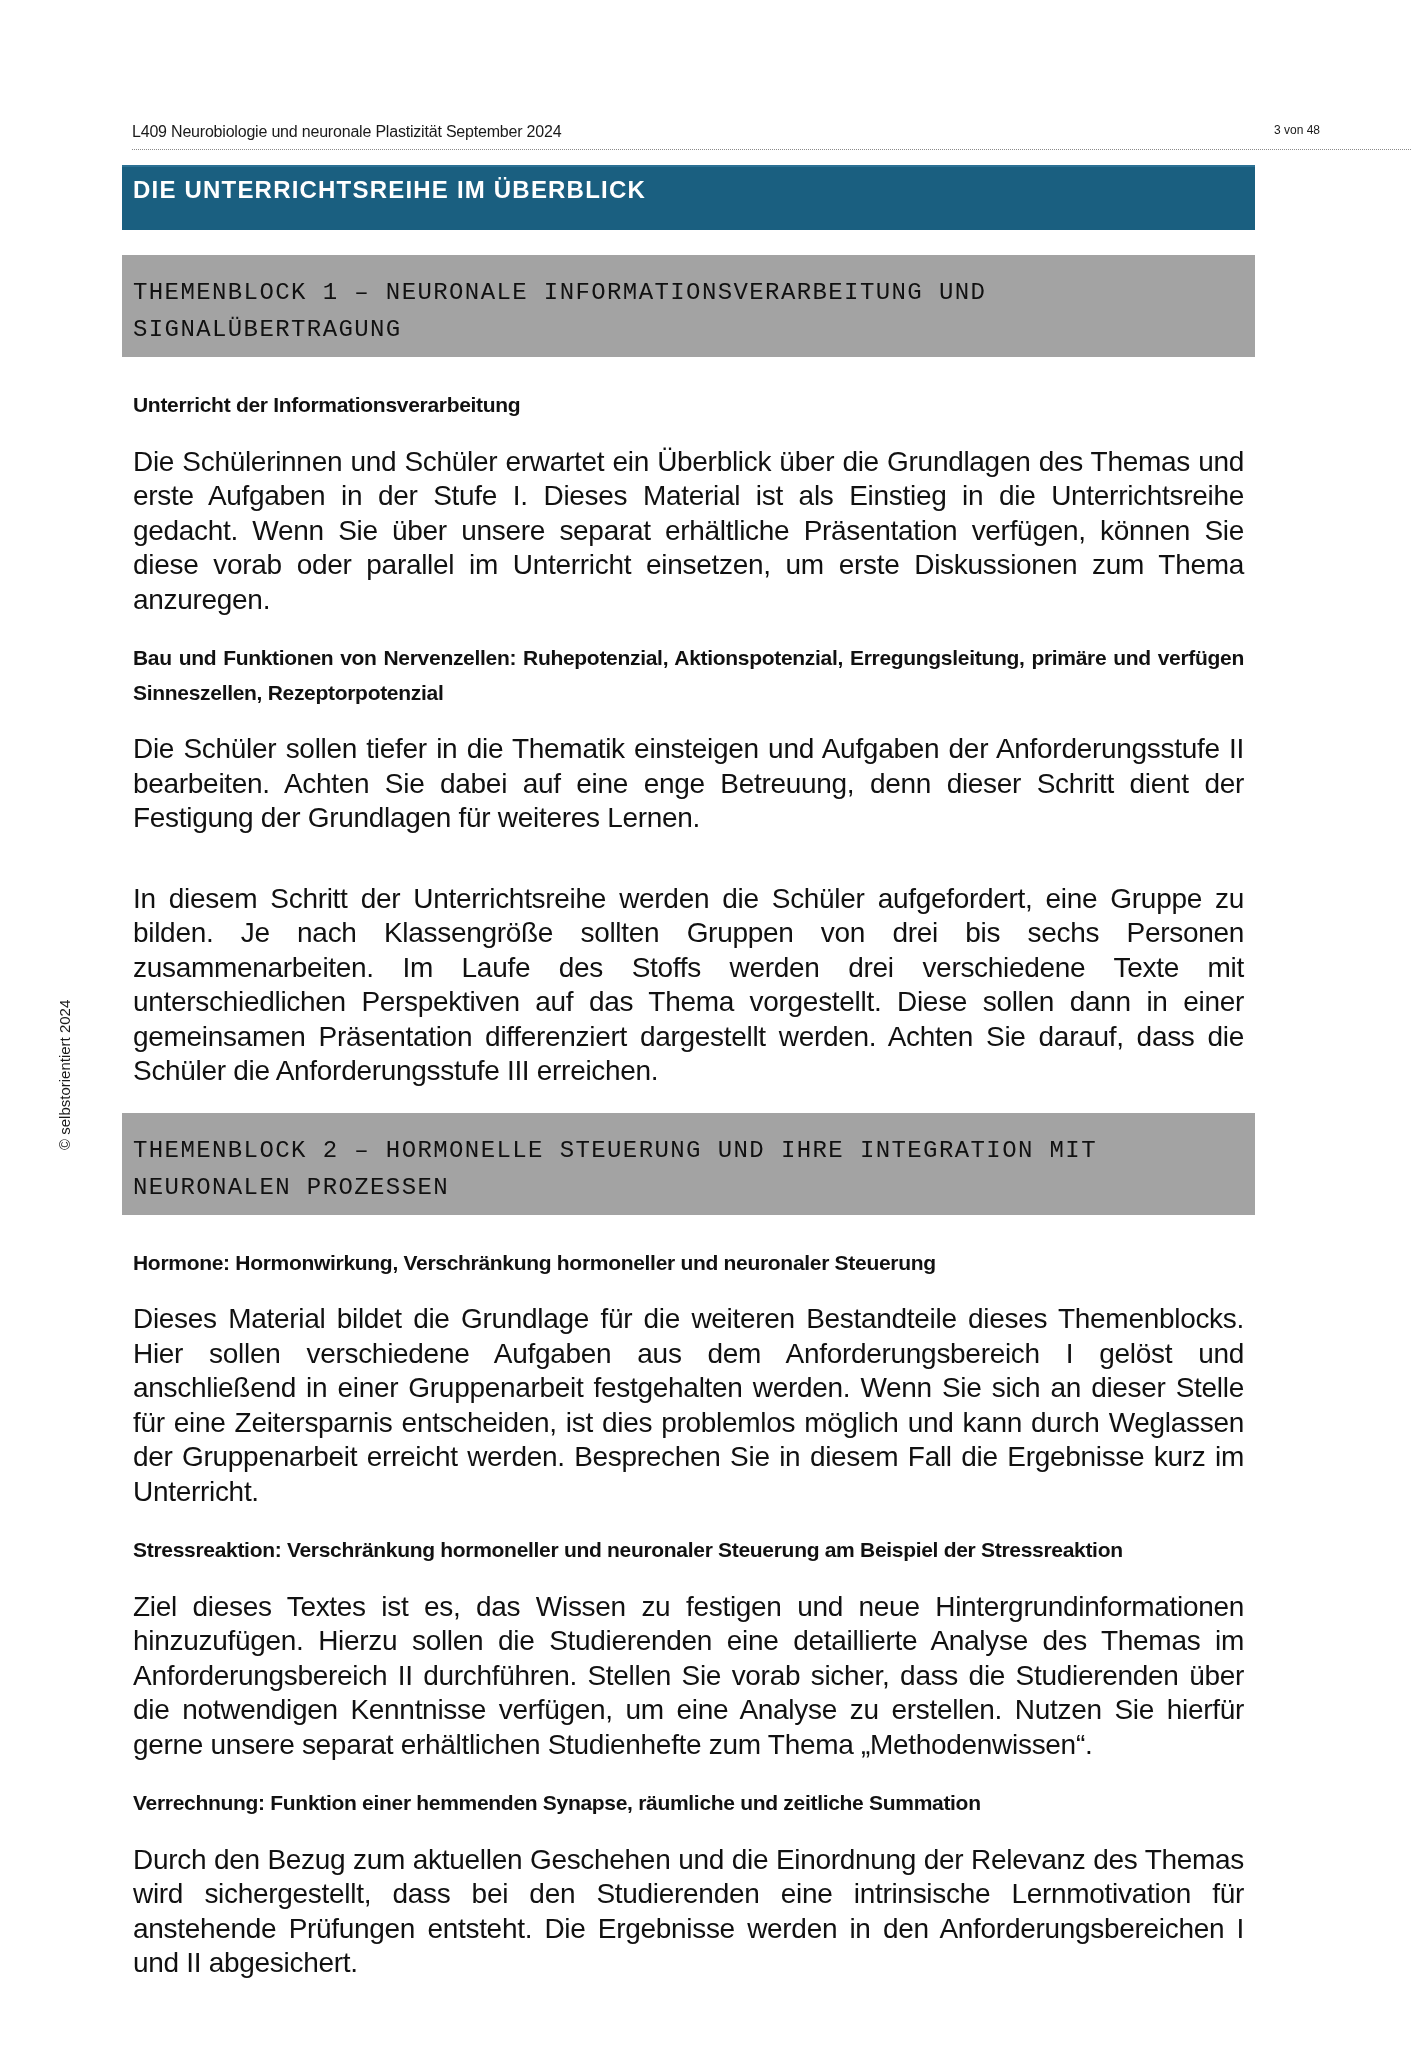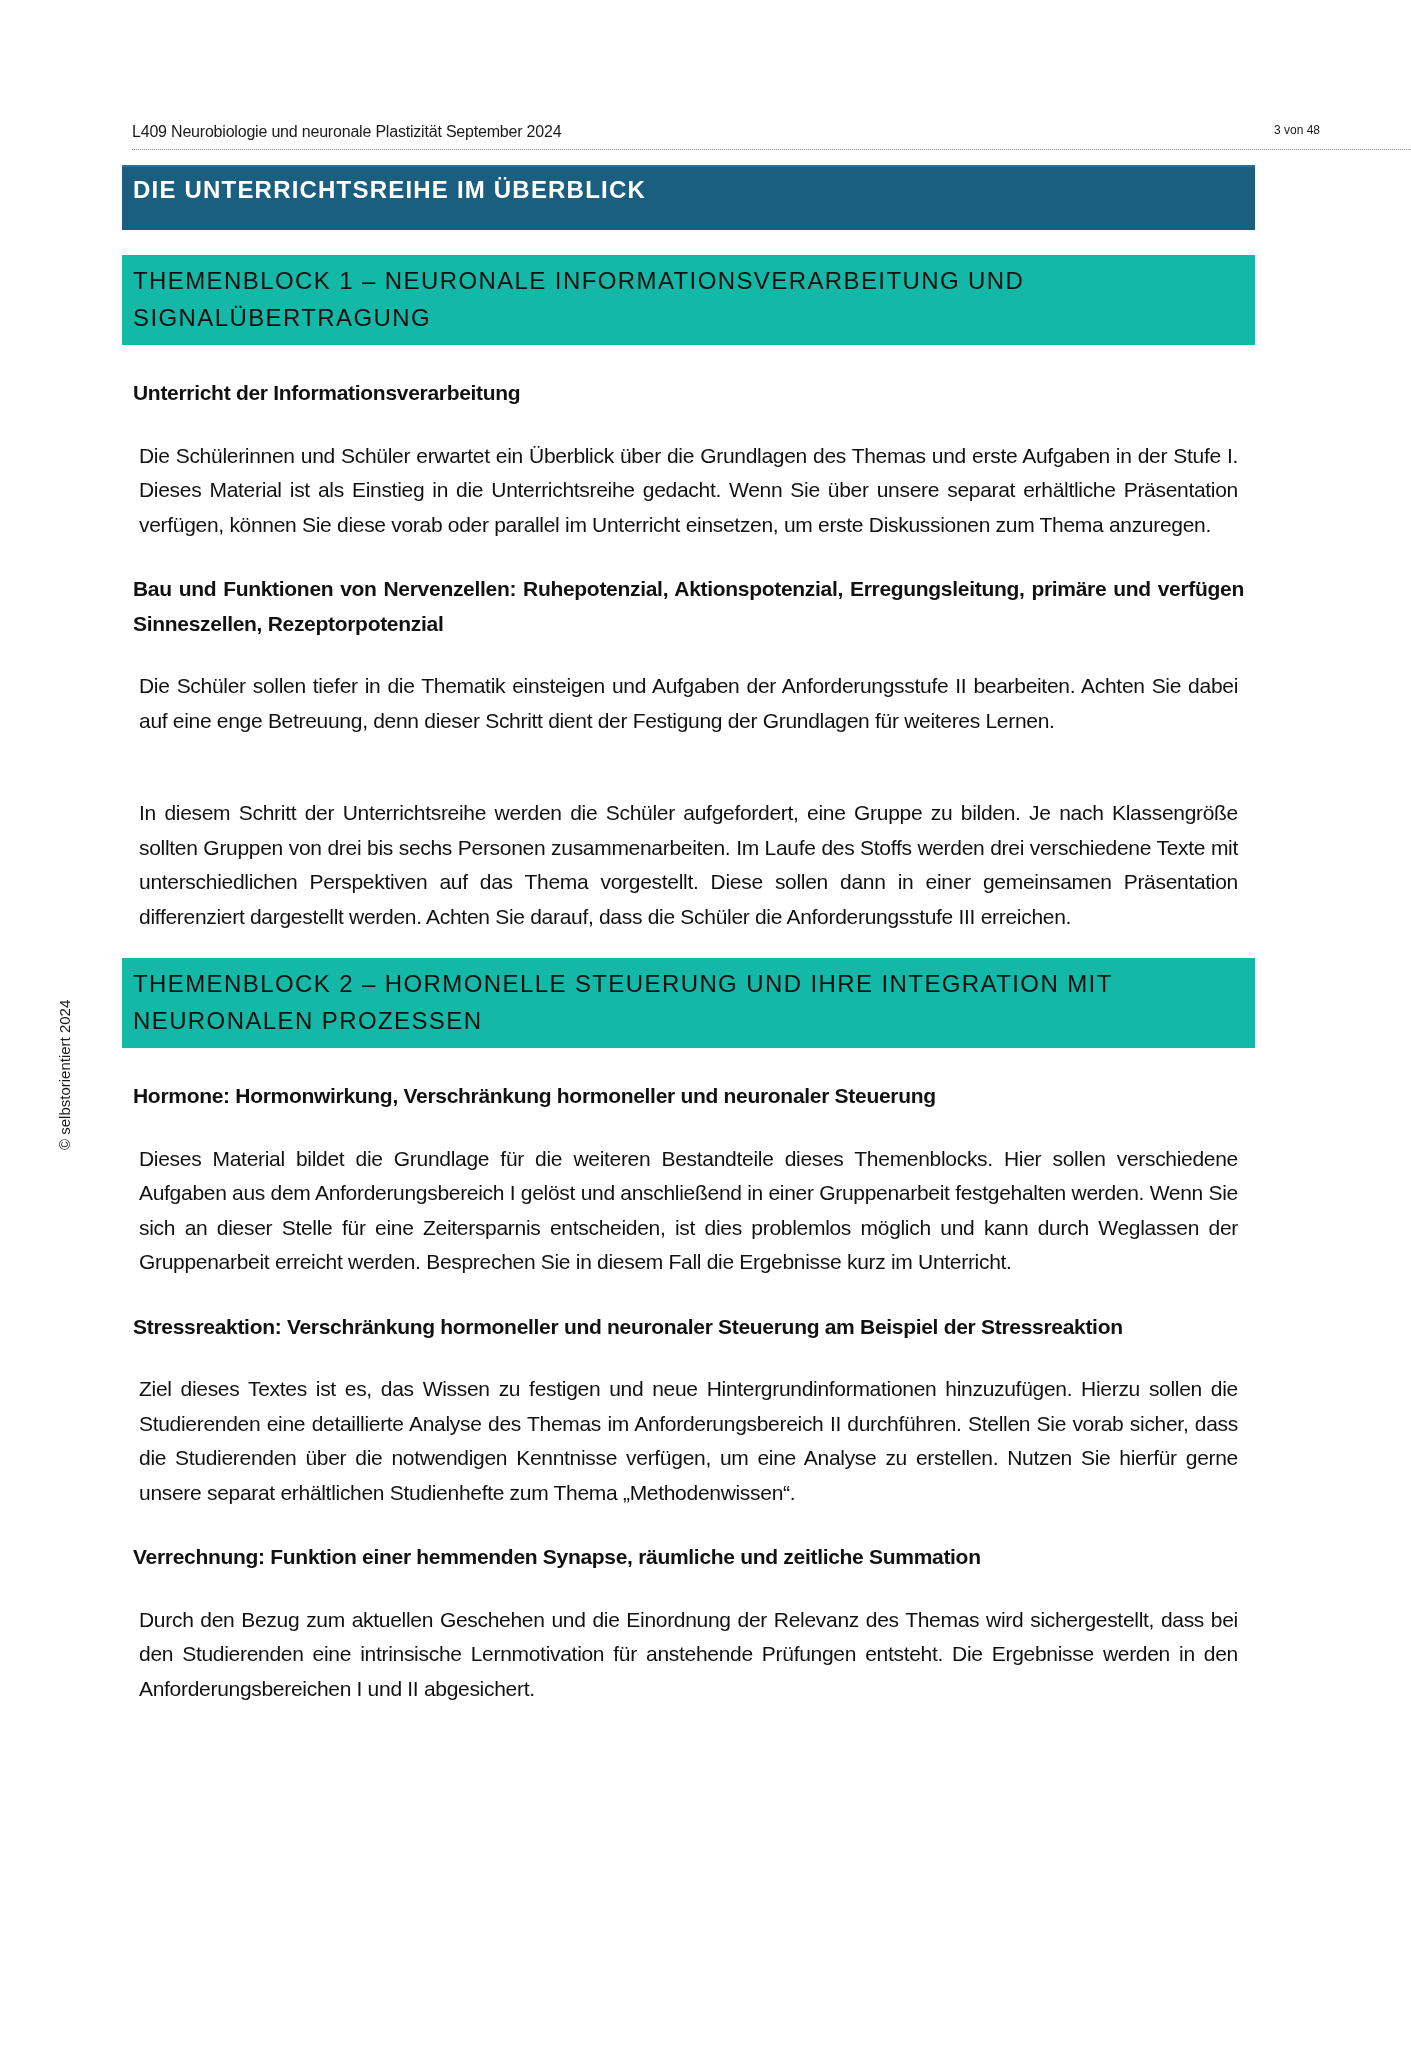--- a/index.html
+++ b/index.html
@@ -8,25 +8,25 @@
   .page-header { position: absolute; left: 132px; top: 105px; width: 1279px; height: 28px;
                  border-bottom: 1px dotted #8a8a8a; margin-top: 16px; }
   .page-header .title { position: absolute; left: 0; top: 2px; font-size: 16px; color: #1a1a1a; letter-spacing: -0.2px; }
   .page-header .pageno { position: absolute; left: 1142px; top: 2px; font-size: 12px; color: #1a1a1a; }
   .side-copyright { position: absolute; left: 56px; top: 1150px; transform-origin: left top;
                     transform: rotate(-90deg); font-size: 15px; color: #1a1a1a; white-space: nowrap; }
   .content { position: absolute; left: 122px; top: 165px; width: 1133px; }
   .main-title { background: #1a5f80; height: 65px; box-sizing: border-box; padding: 9px 11px 0 11px;
                 border-top: 2px solid #2c7194; }
   .main-title span { color: #ffffff; font-weight: bold; font-size: 24px; letter-spacing: 1.2px; }
-  .block-title { background: #14b8a6; margin-top: 25px; padding: 7px 11px 9px 11px; }
+  .block-title { background: #a3a3a3; margin-top: 25px; padding: 19px 11px 9px 11px; font-family: Liberation Mono, monospace; }
   .block-title span { display: block; font-size: 24px; line-height: 37px; letter-spacing: 1.4px; color: #111; }
   .section { padding: 0 11px 0 11px; }
   .section h3 { margin: 0; font-size: 21px; line-height: 34.5px; font-weight: bold; text-align: justify; letter-spacing: -0.3px; }
-  .section p { margin: 6px; font-size: 21px; line-height: 34.5px; text-align: justify; letter-spacing: -0.3px; }
+  .section p { margin: 0; font-size: 28px; line-height: 34.5px; text-align: justify; letter-spacing: -0.3px; }
   .gap-h { height: 24px; }
   .gap-p { height: 22px; }
 </style>
 </head>
 <body>
 
 <div class="page-header">
   <span class="title">L409 Neurobiologie und neuronale Plastizität September 2024</span>
   <span class="pageno">3 von 48</span>
 </div>

